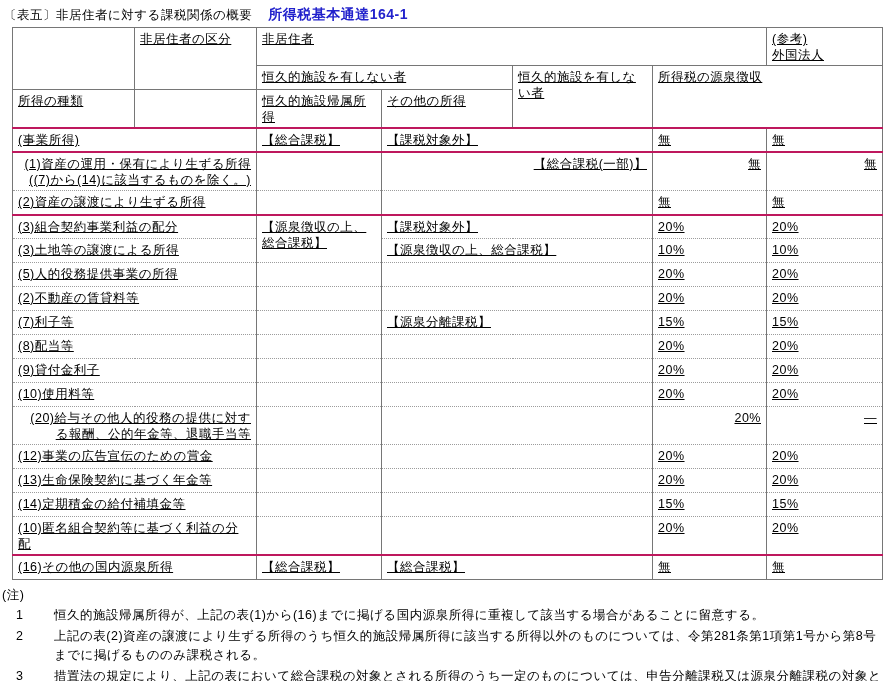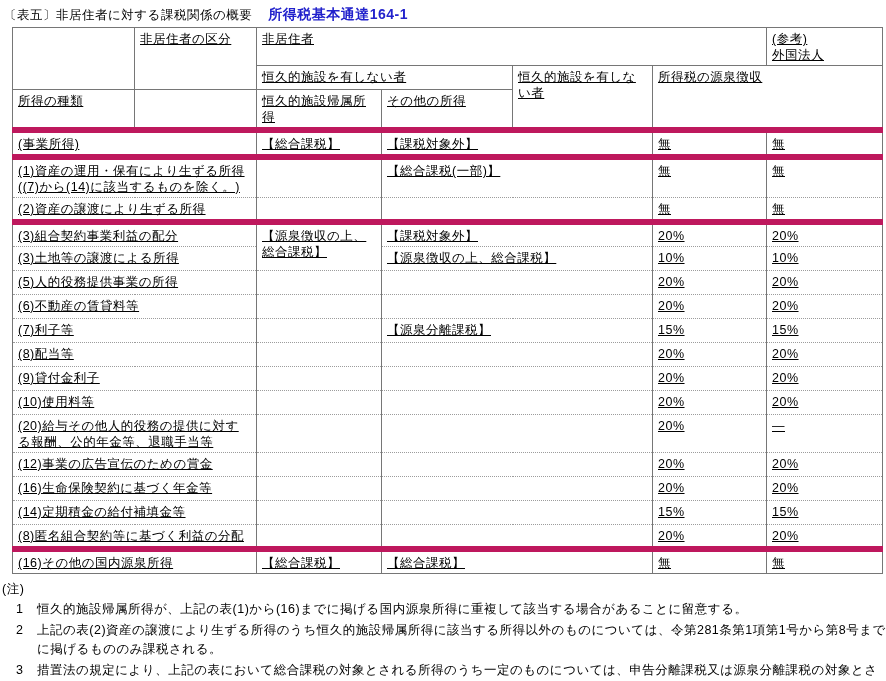--- a/index.html
+++ b/index.html
@@ -21,31 +21,31 @@
     line-height:16px;
     letter-spacing:0.5px;
     overflow:hidden;
     word-break:break-all;
   }
   
   tr.h1{height:34px;}
   tr.h2{height:24px;}
   tr.h3{height:24px;}
   tr.dr{height:24px;}
-  tr.dr2{height:38px;}
+  tr.dr2{height:38px;text-align:right;}
   
   tbody.data td{border-top:1px dotted #9c9c9c;border-bottom:1px dotted #9c9c9c;}
-  tbody.data tr.st td{border-top:6px solid #be185d;}
+  tbody.data tr.st td{border-top:2px solid #be185d;}
   tbody.data tr.last td{border-bottom:1px solid #767676;}
   .blockline{display:block;}
   .notes{margin:7px 0 0 2px;}
   .notes-heading{line-height:17px;letter-spacing:0.5px;}
   .note-item{display:flex;margin-top:2px;}
   .note-num{flex:none;width:13px;margin-left:14px;line-height:19px;}
-  .note-text{flex:1;margin-left:8px;line-height:19px;letter-spacing:0.5px;}
+  .note-text{flex:1;margin-left:25px;line-height:19px;letter-spacing:0.5px;}
 </style>
 </head>
 <body>
 
 <div class="titlebar">
   <span class="doc-title">〔表五〕非居住者に対する課税関係の概要</span>
   <a class="doc-link" href="#">所得税基本通達164-1</a>
 </div>
 
 <table class="tax">
@@ -116,21 +116,21 @@
       <td>10%</td>
     </tr>
     <tr class="dr">
       <td colspan="2">(5)人的役務提供事業の所得</td>
       <td></td>
       <td colspan="2"></td>
       <td>20%</td>
       <td>20%</td>
     </tr>
     <tr class="dr">
-      <td colspan="2">(6)不動産の賃貸料等</td>
+      <td colspan="2">(2)不動産の賃貸料等</td>
       <td></td>
       <td colspan="2"></td>
       <td>20%</td>
       <td>20%</td>
     </tr>
     <tr class="dr">
       <td colspan="2">(7)利子等</td>
       <td></td>
       <td colspan="2">【源泉分離課税】</td>
       <td>15%</td>
@@ -165,35 +165,35 @@
       <td>—</td>
     </tr>
     <tr class="dr">
       <td colspan="2">(12)事業の広告宣伝のための賞金</td>
       <td></td>
       <td colspan="2"></td>
       <td>20%</td>
       <td>20%</td>
     </tr>
     <tr class="dr">
-      <td colspan="2">(16)生命保険契約に基づく年金等</td>
+      <td colspan="2">(13)生命保険契約に基づく年金等</td>
       <td></td>
       <td colspan="2"></td>
       <td>20%</td>
       <td>20%</td>
     </tr>
     <tr class="dr">
       <td colspan="2">(14)定期積金の給付補填金等</td>
       <td></td>
       <td colspan="2"></td>
       <td>15%</td>
       <td>15%</td>
     </tr>
     <tr class="dr">
-      <td colspan="2">(8)匿名組合契約等に基づく利益の分配</td>
+      <td colspan="2">(10)匿名組合契約等に基づく利益の分配</td>
       <td></td>
       <td colspan="2"></td>
       <td>20%</td>
       <td>20%</td>
     </tr>
     <tr class="dr st last">
       <td colspan="2">(16)その他の国内源泉所得</td>
       <td>【総合課税】</td>
       <td colspan="2">【総合課税】</td>
       <td>無</td>

